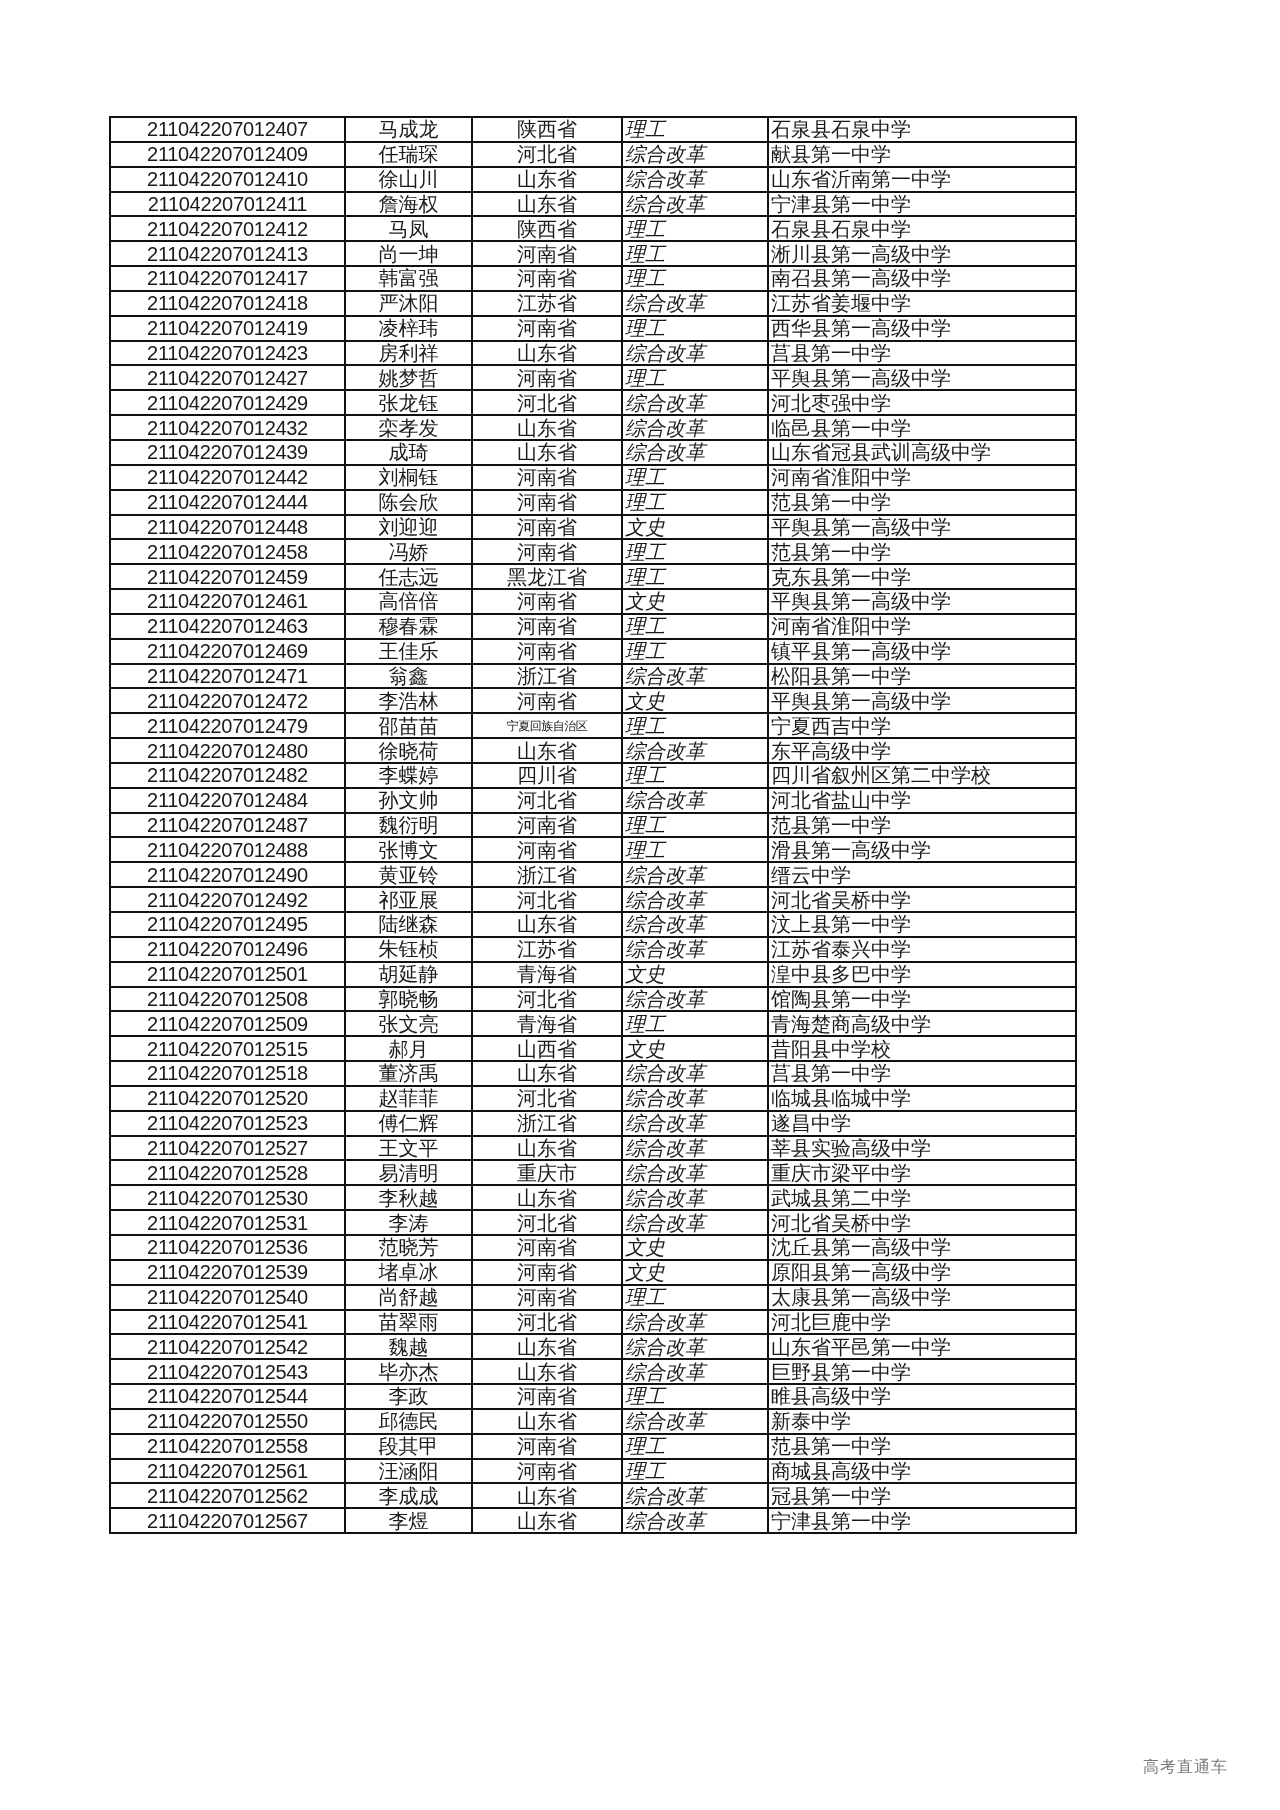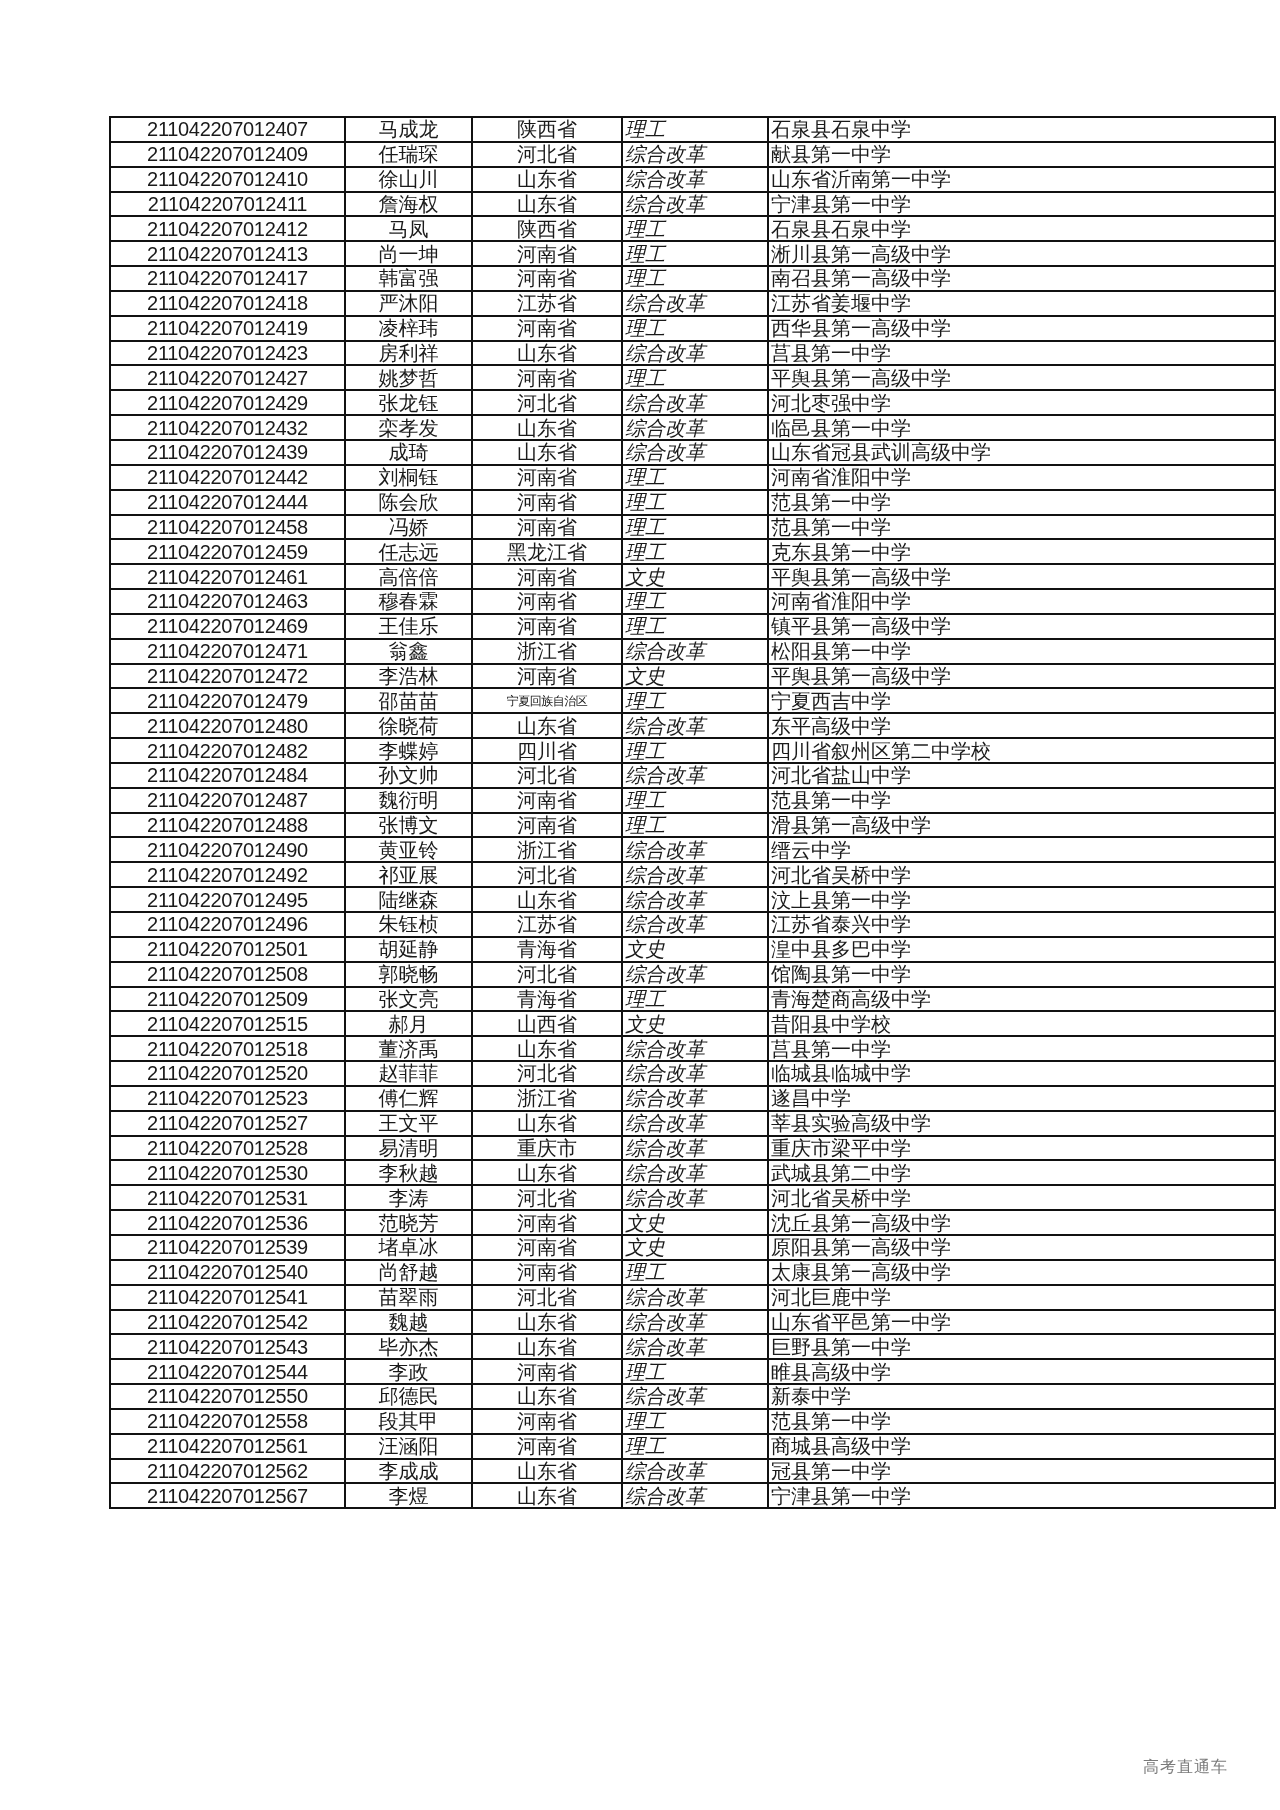--- a/index.html
+++ b/index.html
@@ -1,19 +1,19 @@
 <!DOCTYPE html>
 <html><head>
 <meta charset="utf-8">
 <style>
   html, body { margin: 0; padding: 0; background: #ffffff; }
   body { width: 1280px; height: 1810px; position: relative; overflow: hidden;
          font-family: "DejaVu Sans", "Liberation Sans", sans-serif; color: #1a1a1a; }
   .sheet { position: absolute; left: 109px; top: 116px; width: 1049px; }
-  table { border-collapse: collapse; width: 1167px; table-layout: fixed; border-radius: 7px; }
+  table { border-collapse: collapse; width: 968px; table-layout: fixed; border-radius: 7px; }
   td { border: 2px solid #111; height: 22.85px; padding: 0; font-size: 20px; line-height: 22px;
        white-space: nowrap; overflow: hidden; font-family: "Liberation Sans", "DejaVu Sans", sans-serif; }
   td.c-id { width: 233px; text-align: center; letter-spacing: -0.3px; }
   td.c-name { width: 125px; text-align: center; }
   td.c-prov { width: 148px; text-align: center; margin-left: 42px; }
   td.c-prov.small { font-size: 12px; letter-spacing: -0.5px; }
   td.c-cat { width: 142px; text-align: left; padding-left: 2px; font-style: italic; }
   td.c-school { text-align: left; padding-left: 2px; }
   .watermark { position: absolute; left: 1143px; top: 1757px; font-size: 16px; color: #7a7a7a;
                font-family: "DejaVu Sans", sans-serif; letter-spacing: 1px; }
@@ -130,20 +130,27 @@
           <td class="c-school">河南省淮阳中学</td>
         </tr>
         <tr>
           <td class="c-id">211042207012444</td>
           <td class="c-name">陈会欣</td>
           <td class="c-prov">河南省</td>
           <td class="c-cat">理工</td>
           <td class="c-school">范县第一中学</td>
         </tr>
         <tr>
+          <td class="c-id">211042207012448</td>
+          <td class="c-name">刘迎迎</td>
+          <td class="c-prov">河南省</td>
+          <td class="c-cat">文史</td>
+          <td class="c-school">平舆县第一高级中学</td>
+        </tr>
+        <tr>
           <td class="c-id">211042207012458</td>
           <td class="c-name">冯娇</td>
           <td class="c-prov">河南省</td>
           <td class="c-cat">理工</td>
           <td class="c-school">范县第一中学</td>
         </tr>
         <tr>
           <td class="c-id">211042207012459</td>
           <td class="c-name">任志远</td>
           <td class="c-prov">黑龙江省</td>

